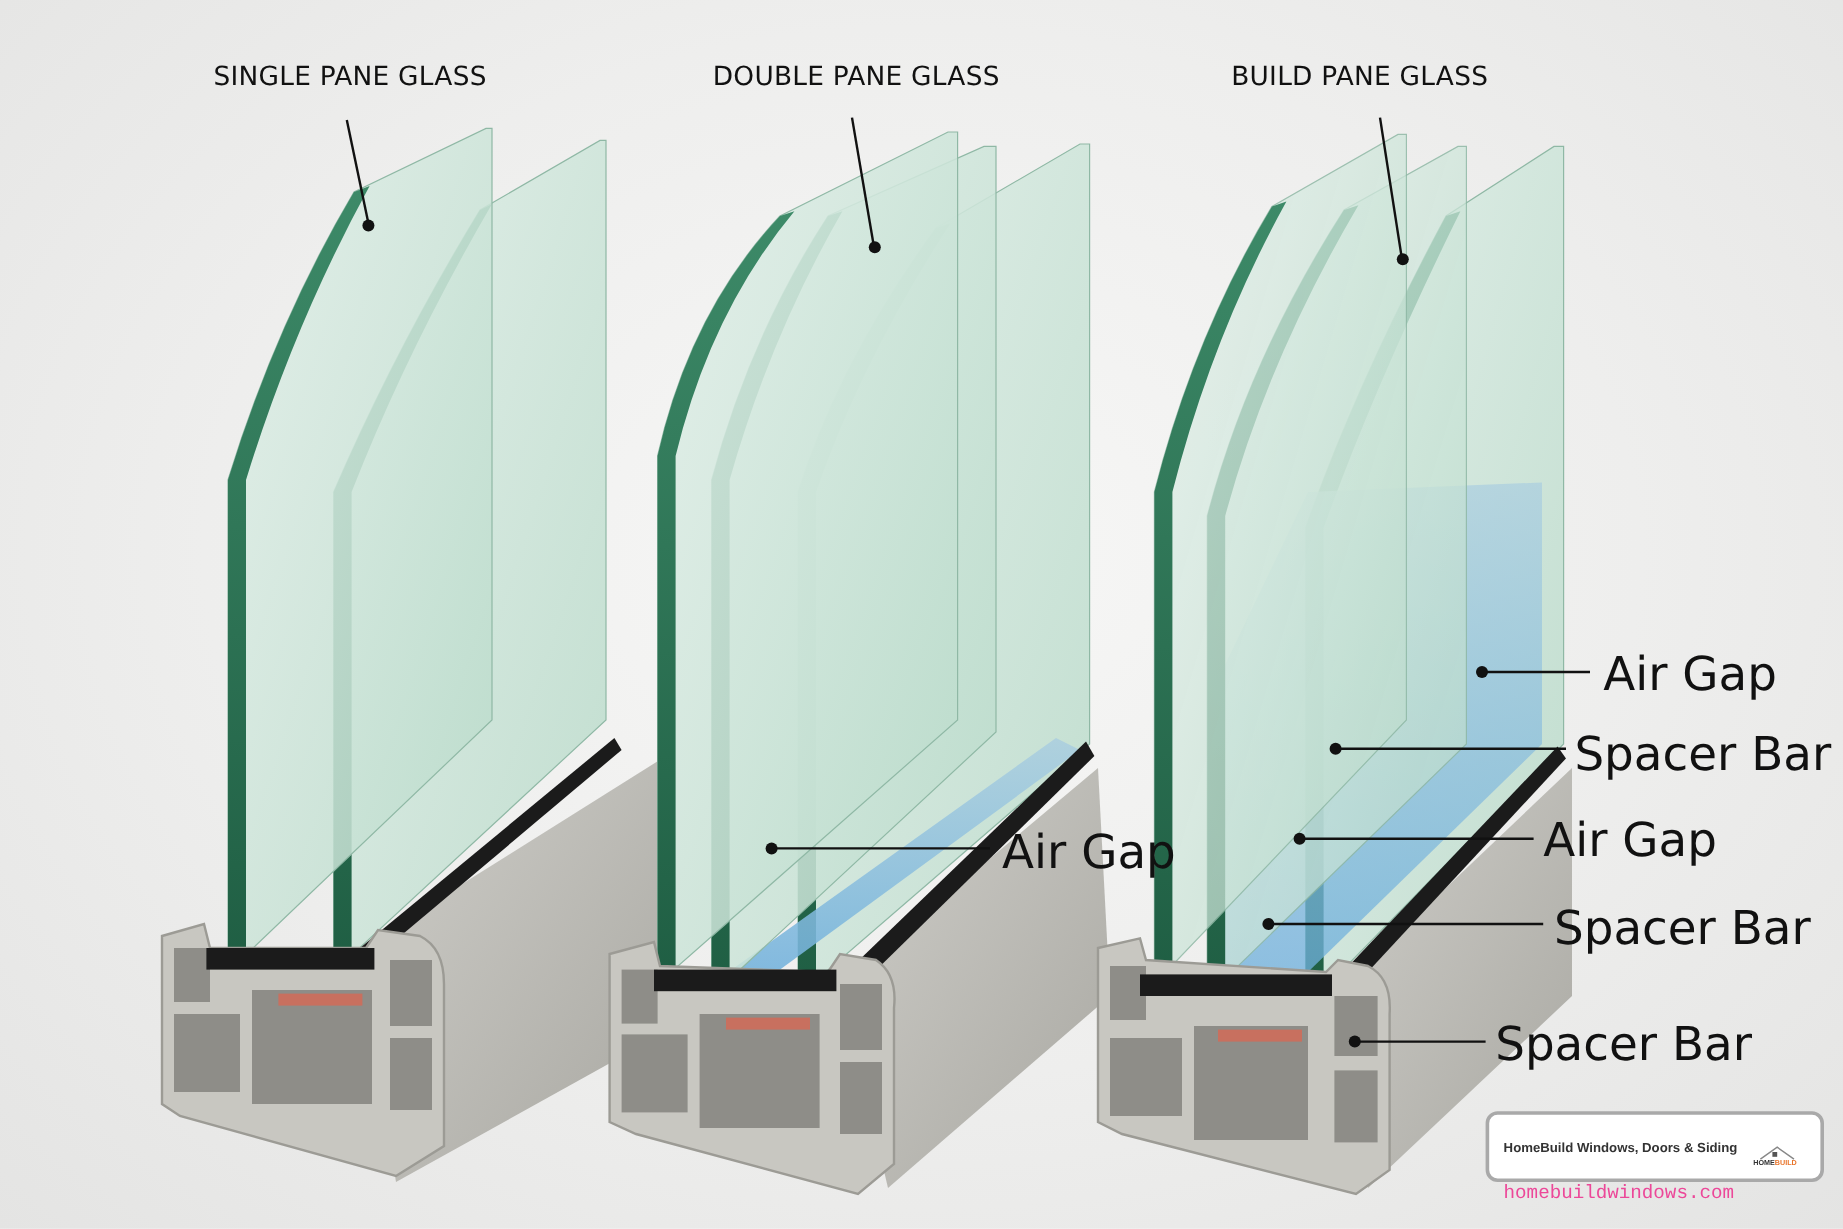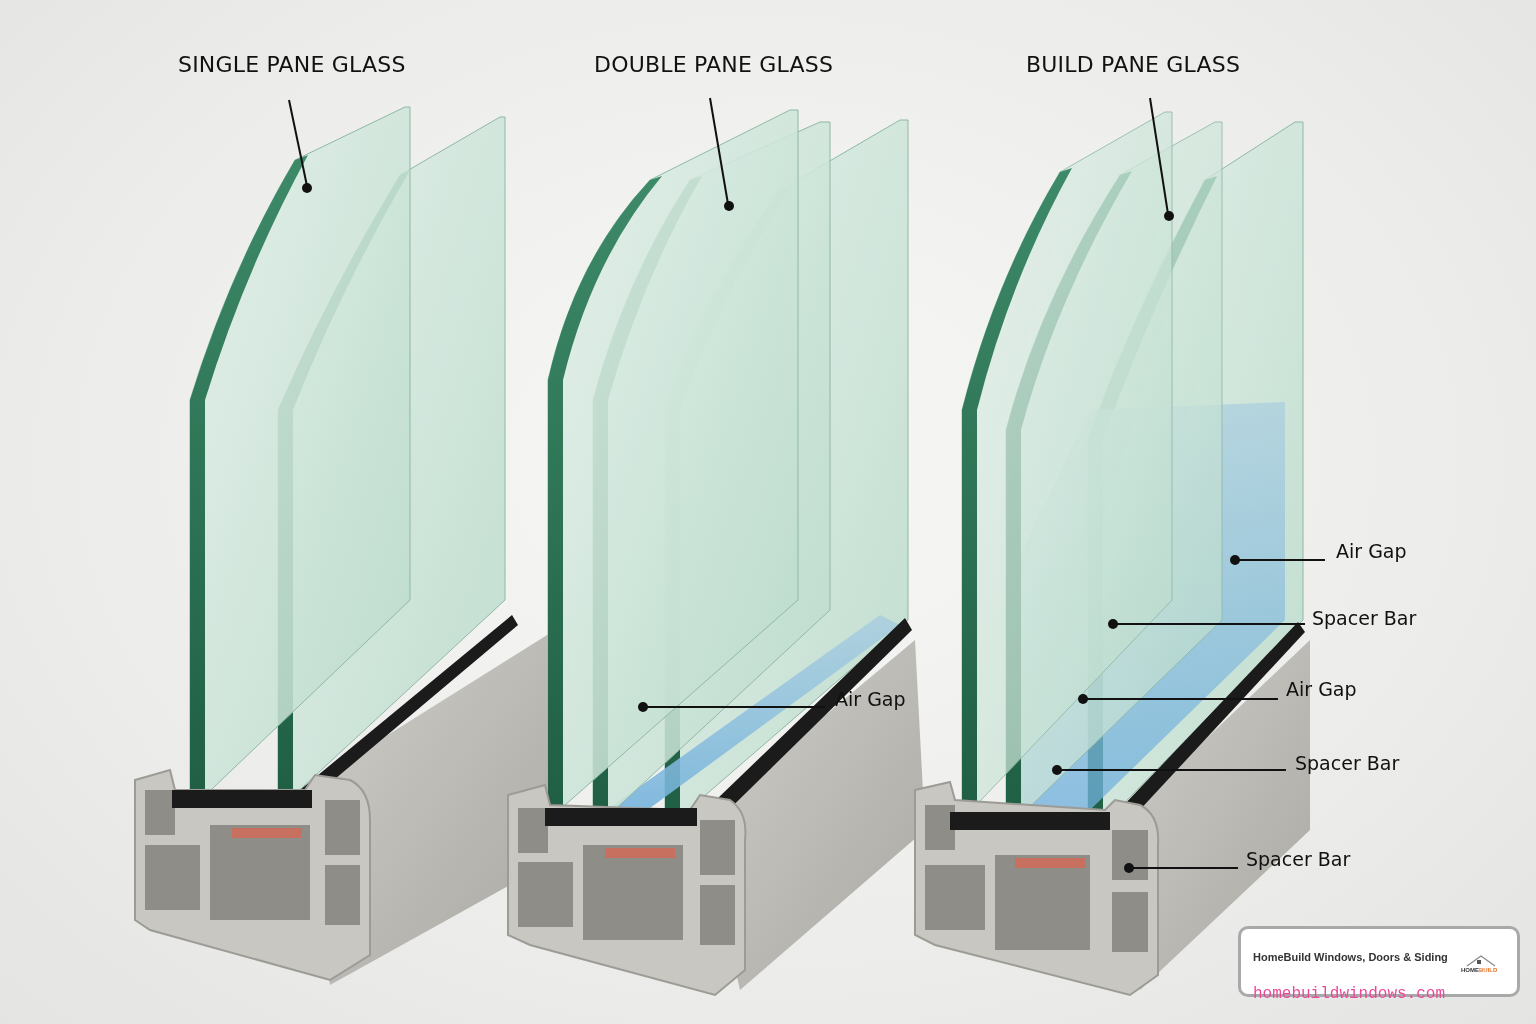--- a/index.html
+++ b/index.html
@@ -7,26 +7,26 @@
       width: 1536px; height: 1024px; overflow: hidden; position: relative;
       background: radial-gradient(ellipse at 50% 45%, #f7f7f6 0%, #eeeeed 55%, #e4e4e3 100%);
       font-family: "DejaVu Sans", sans-serif;
     }
     .title {
       position: absolute; top: 52px; font-size: 22px; color: #111;
       letter-spacing: 0.2px; white-space: nowrap;
       font-family: "DejaVu Sans", sans-serif;
     }
     .callout-label {
-      position: absolute; font-size: 19px; color: #111; white-space: nowrap;
+      position: absolute; font-size: 39px; color: #111; white-space: nowrap;
       font-family: "DejaVu Sans", sans-serif;
     }
     svg.scene { position: absolute; left: 0; top: 0; }
     .brand-card {
-      position: absolute; left: 1238px; top: 926px; width: 282px; height: 71px;
+      position: absolute; left: 1238px; top: 926px; width: 282px; height: 59px;
       background: #fff; border: 3px solid #a9a9a9; border-radius: 10px;
       box-sizing: border-box;
     }
     .brand-name {
       position: absolute; left: 12px; top: 22px; font-size: 11px; font-weight: bold;
       color: #333; font-family: "Liberation Sans", sans-serif; white-space: nowrap;
     }
     .brand-url {
       position: absolute; right: 72px; top: 56px; font-size: 16px; color: #ec4899;
       font-family: Liberation Mono, monospace; white-space: nowrap;

